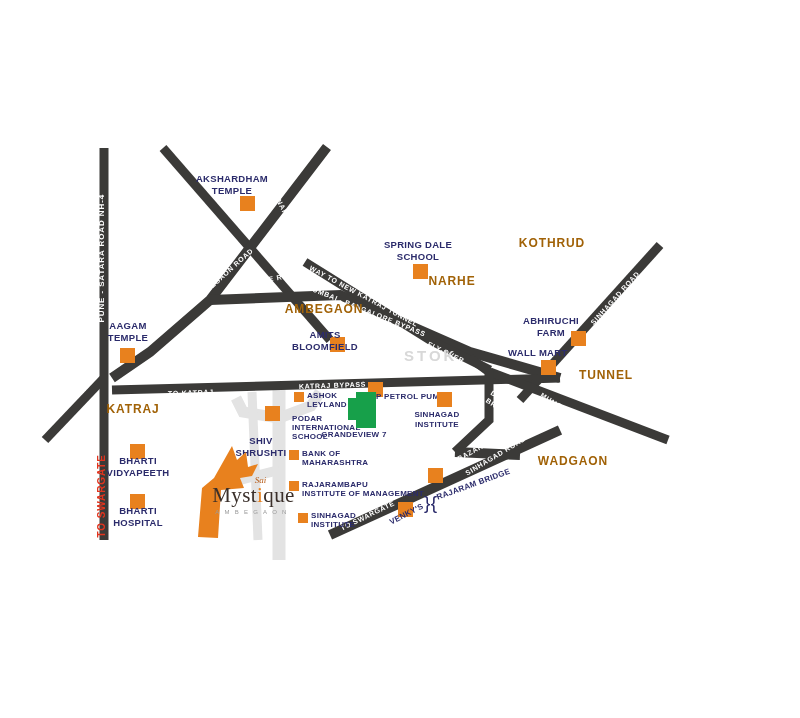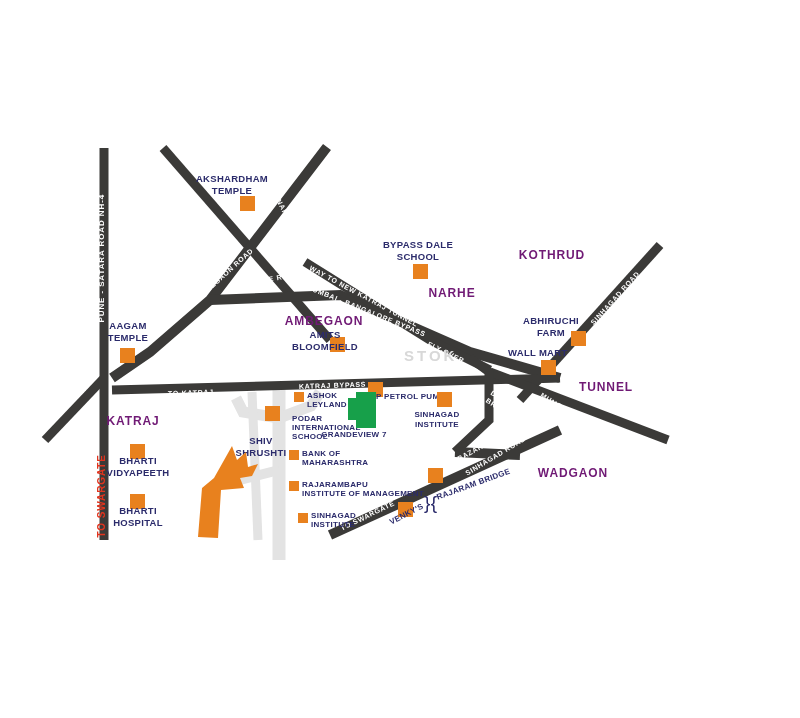--- a/index.html
+++ b/index.html
@@ -8,21 +8,21 @@
   #map-root{
     position:relative;
     width:800px;height:718px;
     background:#ffffff;
     overflow:hidden;
   }
   #map-svg{position:absolute;left:0;top:0;width:800px;height:718px;}
 
   .lbl{position:absolute;white-space:nowrap;font-weight:bold;letter-spacing:.3px;}
   .lbl-place{color:#2b2b6b;font-size:9.5px;}
-  .lbl-area{color:#701a75;font-size:12px;letter-spacing:.9px;margin-top:12px;}
+  .lbl-area{color:#a16207;font-size:12px;letter-spacing:.9px;}
   .lbl-ctr{text-align:center;transform:translateX(-50%);}
 
   .marker{position:absolute;width:15px;height:15px;background:#e8811e;}
   .marker-sm{position:absolute;width:10px;height:10px;background:#e8811e;}
   .marker-green{position:absolute;background:#17a04a;}
 
   .roadlabel{
     position:absolute;color:#ffffff;font-size:8px;font-weight:bold;
     letter-spacing:.9px;white-space:nowrap;transform-origin:0 50%;
   }
@@ -144,21 +144,21 @@
 
   <div class="marker" style="left:240px;top:196px;"></div>
   <div class="lbl lbl-place lbl-ctr" style="left:232px;top:173px;line-height:12px;width:90px;white-space:pre-line;">AKSHARDHAM
 TEMPLE</div>
 
   <div class="marker" style="left:120px;top:348px;"></div>
   <div class="lbl lbl-place lbl-ctr" style="left:128px;top:320px;line-height:12px;width:80px;white-space:pre-line;">AAGAM
 TEMPLE</div>
 
   <div class="marker" style="left:413px;top:264px;"></div>
-  <div class="lbl lbl-place lbl-ctr" style="left:418px;top:239px;line-height:12px;width:90px;white-space:pre-line;">BYPASS DALE
+  <div class="lbl lbl-place lbl-ctr" style="left:418px;top:239px;line-height:12px;width:90px;white-space:pre-line;">SPRING DALE
 SCHOOL</div>
 
   <div class="marker" style="left:330px;top:337px;"></div>
   <div class="lbl lbl-place lbl-ctr" style="left:325px;top:329px;line-height:12px;width:90px;white-space:pre-line;">AMITS
 BLOOMFIELD</div>
 
   <div class="marker" style="left:571px;top:331px;"></div>
   <div class="lbl lbl-place lbl-ctr" style="left:551px;top:315px;line-height:12px;width:80px;white-space:pre-line;">ABHIRUCHI
 FARM</div>
 
@@ -210,14 +210,21 @@
 
   <div class="marker" style="left:428px;top:468px;"></div>
 
   <div class="marker" style="left:398px;top:502px;"></div>
   <div class="lbl lbl-place" style="left:390px;top:518px;transform:rotate(-27deg);transform-origin:0 50%;font-size:8px;">VENKY'S</div>
 
   <svg style="position:absolute;left:188px;top:440px;" width="110" height="105" viewBox="0 0 110 105">
     <path fill="#e8811e" d="M44 6 L49 20 L58 12 L60 27 L70 24 L64 36 L52 38 L56 48 L33 50 L30 98 L10 97 L14 48 L26 38 Z"></path>
   </svg>
 
+  <div class="logo-wrap" style="left:196px;top:476px;width:115px;">
+    <div class="logo-sai" style="margin-left:14px;">Sai</div>
+    <div class="logo-main">
+      <span>Myst</span><span class="logo-q">i</span><span>que</span>
+    </div>
+    <div class="logo-sub">AMBEGAON</div>
+  </div>
 
 </div>
 
 </body></html>

